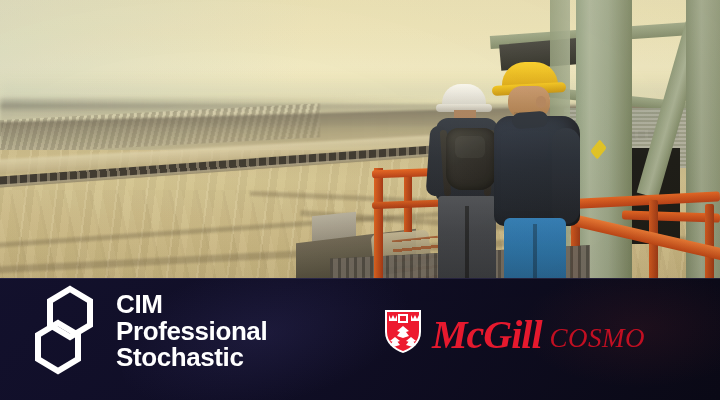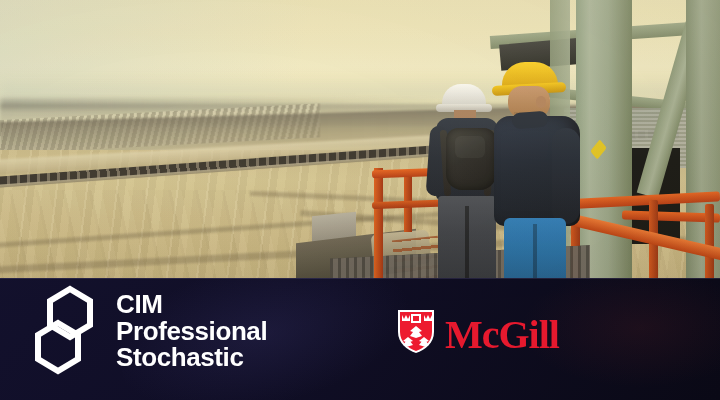--- a/index.html
+++ b/index.html
@@ -384,21 +384,21 @@
     color:#ffffff; font-weight:800; letter-spacing:-.4px;
     line-height:1.02; font-size:25px;
   }
   .cim-text div { white-space:nowrap; }
   .cim-line-1 { font-size:26px; }
   .cim-line-2 { font-size:26px;text-align:right; }
   .cim-line-3 { font-size:26px; }
 
   
   .mcgill {
-    position:absolute; left:395px; top:308px; width:300px;
+    position:absolute; left:382px; top:308px; width:300px;font-style:italic;
   }
   .mcg-row { display:flex; align-items:flex-end; gap:8px; }
   .shield { width:42px; height:46px; flex:none; }
   .mcg-word {
     font-family:"Liberation Serif", serif; font-weight:700;
     color:#e6192e; font-size:40px; line-height:.92; letter-spacing:-1px;
   }
   .cosmo-word {
     font-family:"Liberation Serif", serif; font-weight:400;
     color:#c20f22; font-size:27px; line-height:1; letter-spacing:.5px;
@@ -527,16 +527,17 @@
           <rect x="16" y="6" width="10" height="9" fill="#ffffff"></rect>
           <rect x="18" y="8" width="6" height="5" fill="#ed1b2f"></rect>
           <path d="M7 7 l2 4 l2 -4 l2 4 l2 -4 v6 h-8 Z" fill="#ffffff"></path>
           <path d="M29 7 l2 4 l2 -4 l2 4 l2 -4 v6 h-8 Z" fill="#ffffff"></path>
           <path d="M21 18 l6 5 l-3 1 l3 4 l-6 2 l-6 -2 l3 -4 l-3 -1 Z" fill="#ffffff"></path>
           <path d="M13 29 l5 4 l-2.5 .8 l2.5 3.2 l-5 1.6 l-5 -1.6 l2.5 -3.2 l-2.5 -.8 Z" fill="#ffffff"></path>
           <path d="M29 29 l5 4 l-2.5 .8 l2.5 3.2 l-5 1.6 l-5 -1.6 l2.5 -3.2 l-2.5 -.8 Z" fill="#ffffff"></path>
         </svg>
       </div>
       <div class="mcg-word">McGill</div>
+      <div class="cosmo-word">COSMO</div>
     </div>
   </div>
 
 </div>
 
 </body></html>

